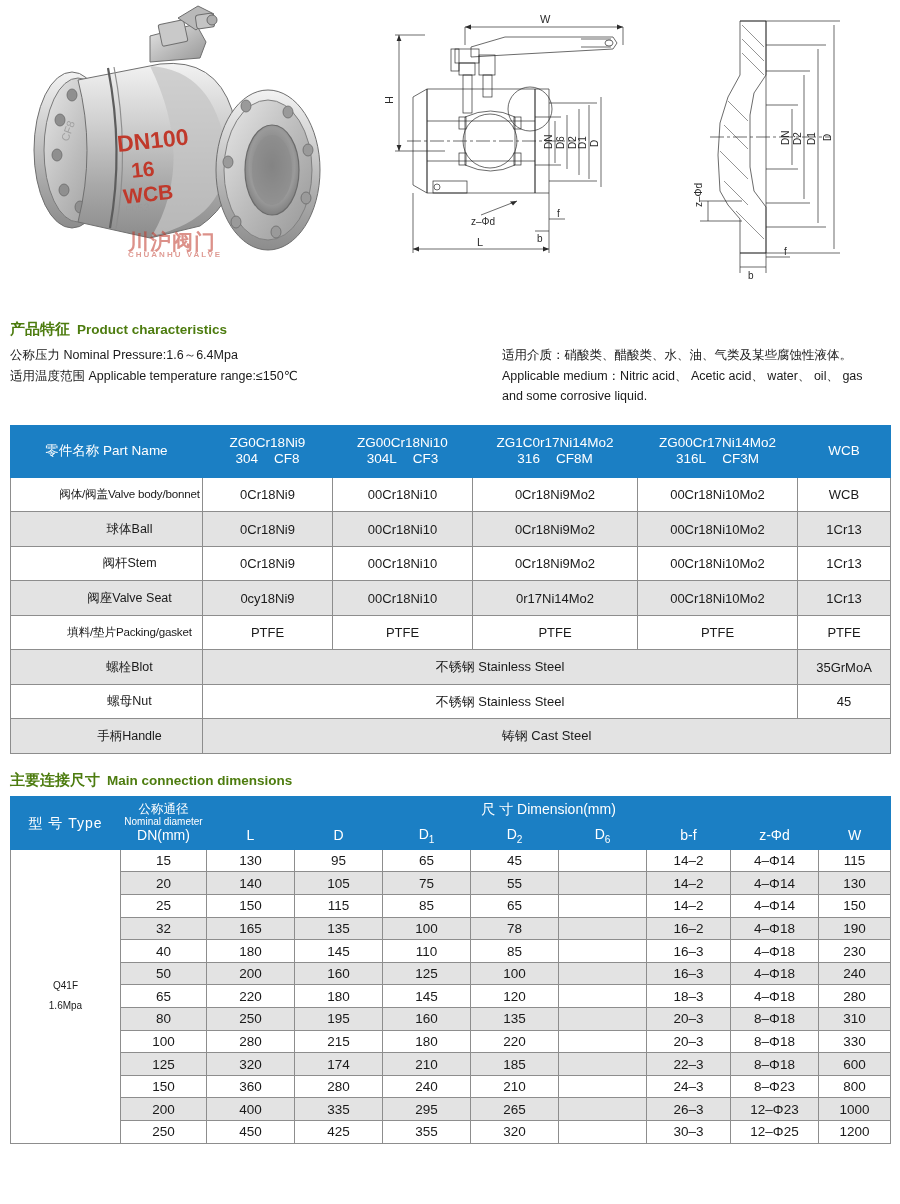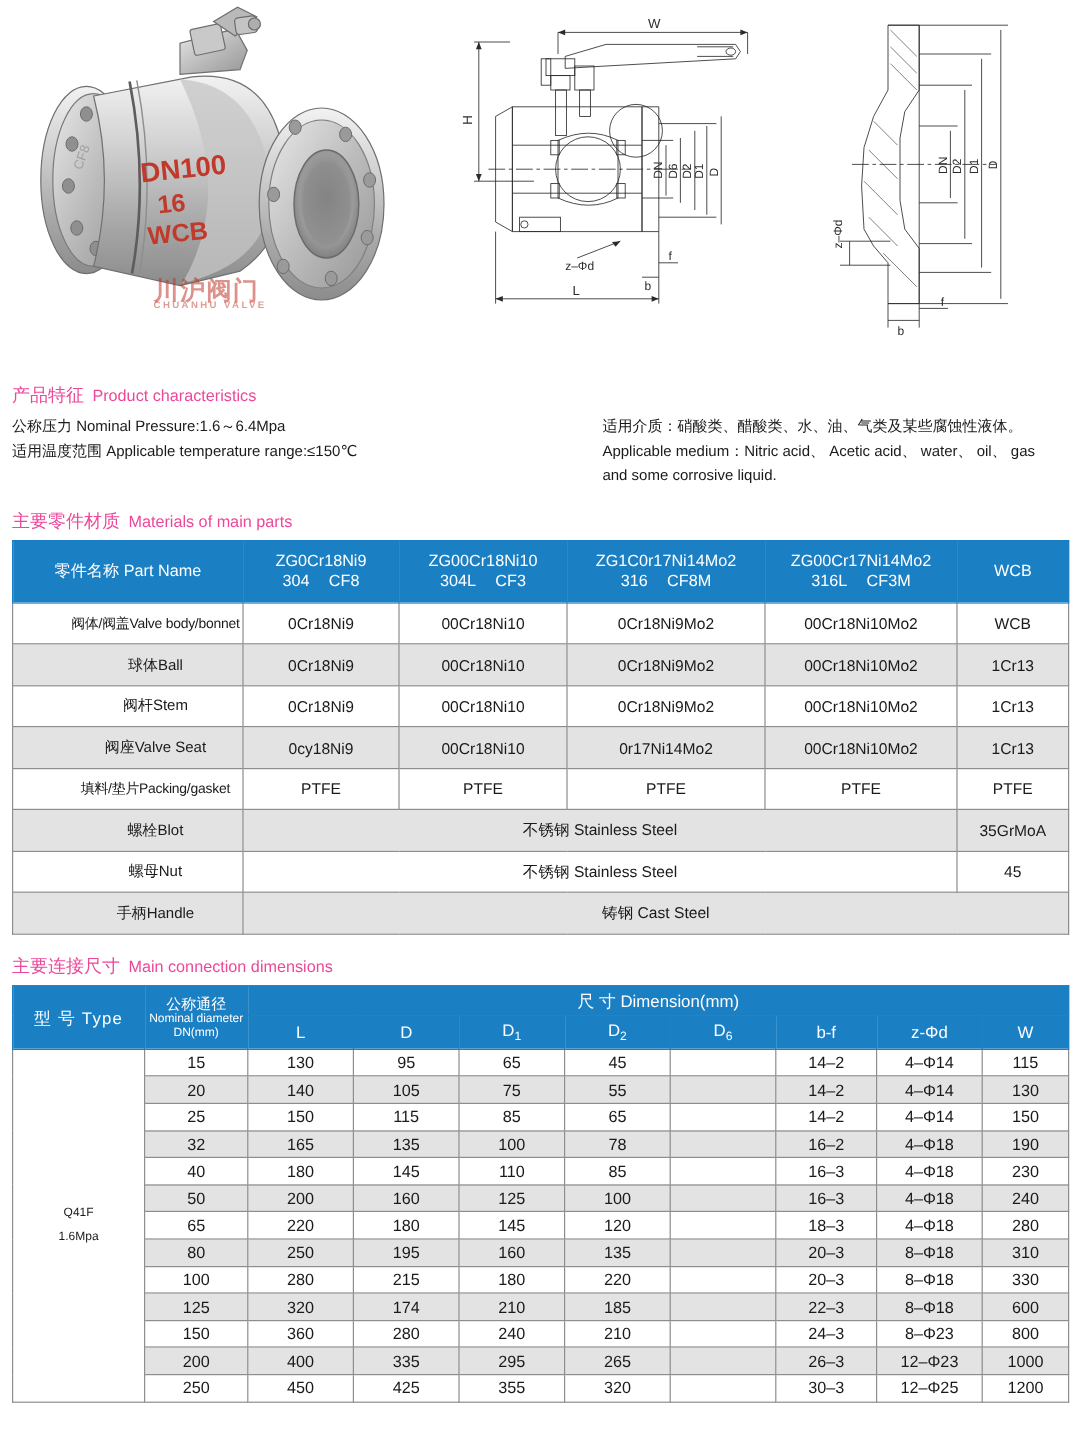--- a/index.html
+++ b/index.html
@@ -49,22 +49,22 @@
     letter-spacing: 1px;
     white-space: nowrap;
   }
   .wm-main { left: 128px; top: 228px; font-size: 21px; }
   .wm-sub  { left: 128px; top: 250px; font-size: 8px; letter-spacing: 2px; opacity:.5;}
 
   
   .sec-head {
     margin: 0 0 6px 10px;
     font-size: 15px;
-    font-weight: normal;
-    color: #ec4899;
+    font-weight: bold;
+    color: #4d7c0f;
   }
   .sec-head .en { font-size: 13.5px; margin-left: 7px; }
 
   
   .characteristics {
     position: relative;
     width: 900px;
     padding-top: 20px;
   }
   .char-cols {
@@ -110,21 +110,21 @@
   .hdr-l2 { display:block; }
   .hdr-l2 span { display:inline-block; }
   .hdr-l2 .sp { width: 16px; }
 
   
   .dim-table { font-size: 13.5px; }
   .dim-table thead th.h-type { height: 53px; font-size: 14px; letter-spacing: 1px; }
   .dim-table thead th.h-dn   { height: 53px; line-height: 1.12; }
   .dim-table .dn-l1 { display:block; font-size: 12.5px; }
   .dim-table .dn-l2 { display:block; font-size: 10px; }
-  .dim-table .dn-l3 { display:block; font-size: 10px; }
+  .dim-table .dn-l3 { display:block; font-size: 14px; }
   .dim-table thead th.h-dimension { height: 25px; font-size: 14px; }
   .dim-table thead th.h-sub { height: 28px; font-size: 14px; }
   .dim-table tbody td { height: 22.6px; }
   .dim-table tbody tr:nth-child(odd)  td { background: #ffffff; }
   .dim-table tbody tr:nth-child(even) td { background: #e3e3e3; }
   .dim-table td.type-cell { background: #ffffff !important; font-size: 10px; line-height: 2.0; }
   sub { font-size: .72em; }
 </style>
 </head>
 <body>
@@ -370,23 +370,20 @@
     </div>
     <div class="char-right">
       <div class="char-line">适用介质：硝酸类、醋酸类、水、油、气类及某些腐蚀性液体。</div>
       <div class="char-line">Applicable medium：Nitric acid、 Acetic acid、 water、 oil、 gas</div>
       <div class="char-line char-indent">and some corrosive liquid.</div>
     </div>
   </div>
 </div>
 
 <div style="margin-top:18px;">
-  <div class="sec-head">
-    <span>主要零件材质</span><span class="en">Materials of main parts</span>
-  </div>
 
   <table class="mat-table">
     <colgroup>
       <col style="width:192px">
         <col style="width:130px">
         <col style="width:140px">
       <col style="width:165px">
         <col style="width:160px">
         <col style="width:93px">
     </colgroup>

